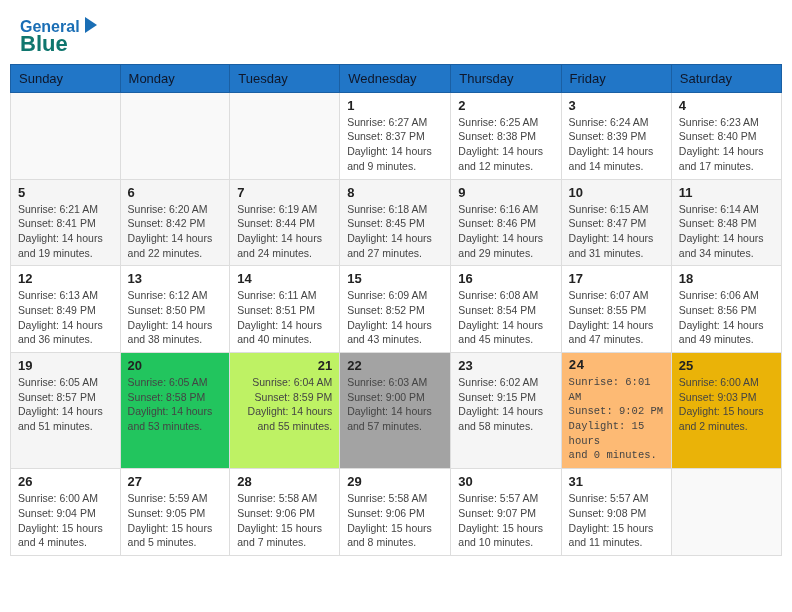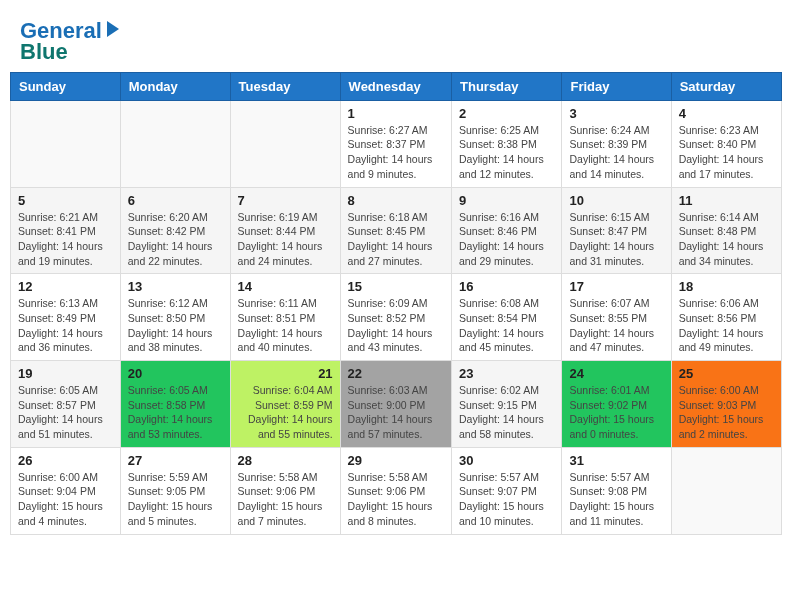--- a/index.html
+++ b/index.html
@@ -38,23 +38,23 @@
       font-size: 15px;
       color: #555;
     }
     .calendar {
       width: 100%;
       border-collapse: collapse;
       margin-top: 5px;
     }
     .calendar th {
       background-color: #2176c7;
-      color: #ffffff;
+      color: #0f172a;
       font-size: 13px;
-      font-weight: bold;
+      font-weight: normal;
       padding: 6px 8px;
       text-align: left;
       border: 1px solid #1a5fa3;
     }
     .calendar td {
       vertical-align: top;
       padding: 5px 7px;
       border: 1px solid #ddd;
       width: 113px;
       min-height: 80px;
@@ -82,21 +82,21 @@
     .calendar tr:nth-child(even) td.empty {
       background: #f0f0f0;
     }
   </style>
 </head>
 <body>
 
 <div class="header">
   <div class="logo">
     <div class="logo-line">
-      <span style="font-size:22px;font-weight:bold;color:#333;">
+      <span style="font-size:16px;font-weight:bold;color:#333;">
         <span style="color:#1a6eb5;">General</span>
       </span>
       <svg width="18" height="18" viewBox="0 0 18 18" style="margin-left:2px;margin-top:-2px;">
         <polygon points="3,16 15,8 3,0" fill="#1a6eb5"></polygon>
       </svg>
     </div>
     <div style="font-size:22px;font-weight:bold;color:#0f766e;line-height:0.9;margin-top:-2px;">Blue</div>
   </div>
   <div class="title-section">
     <div class="month-title"></div>
@@ -212,25 +212,25 @@
           <div class="day-info"><span>Sunrise: 6:04 AM</span><br><span>Sunset: 8:59 PM</span><br><span>Daylight: 14 hours</span><br><span>and 55 minutes.</span></div>
         </td>
         <td style="background: #a3a3a3;">
           <div class="day-num">22</div>
           <div class="day-info"><span>Sunrise: 6:03 AM</span><br><span>Sunset: 9:00 PM</span><br><span>Daylight: 14 hours</span><br><span>and 57 minutes.</span></div>
         </td>
         <td style="background: rgb(245, 245, 245);">
           <div class="day-num">23</div>
           <div class="day-info"><span>Sunrise: 6:02 AM</span><br><span>Sunset: 9:15 PM</span><br><span>Daylight: 14 hours</span><br><span>and 58 minutes.</span></div>
         </td>
-        <td style="background: #22c55e;">
+        <td style="background: #fdba74; font-family: Liberation Mono, monospace;">
           <div class="day-num">24</div>
           <div class="day-info"><span>Sunrise: 6:01 AM</span><br><span>Sunset: 9:02 PM</span><br><span>Daylight: 15 hours</span><br><span>and 0 minutes.</span></div>
         </td>
-        <td style="background: #f97316;">
+        <td style="background: #eab308;">
           <div class="day-num">25</div>
           <div class="day-info"><span>Sunrise: 6:00 AM</span><br><span>Sunset: 9:03 PM</span><br><span>Daylight: 15 hours</span><br><span>and 2 minutes.</span></div>
         </td>
       </tr>
       <tr>
         <td>
           <div class="day-num">26</div>
           <div class="day-info"><span>Sunrise: 6:00 AM</span><br><span>Sunset: 9:04 PM</span><br><span>Daylight: 15 hours</span><br><span>and 4 minutes.</span></div>
         </td>
         <td>

